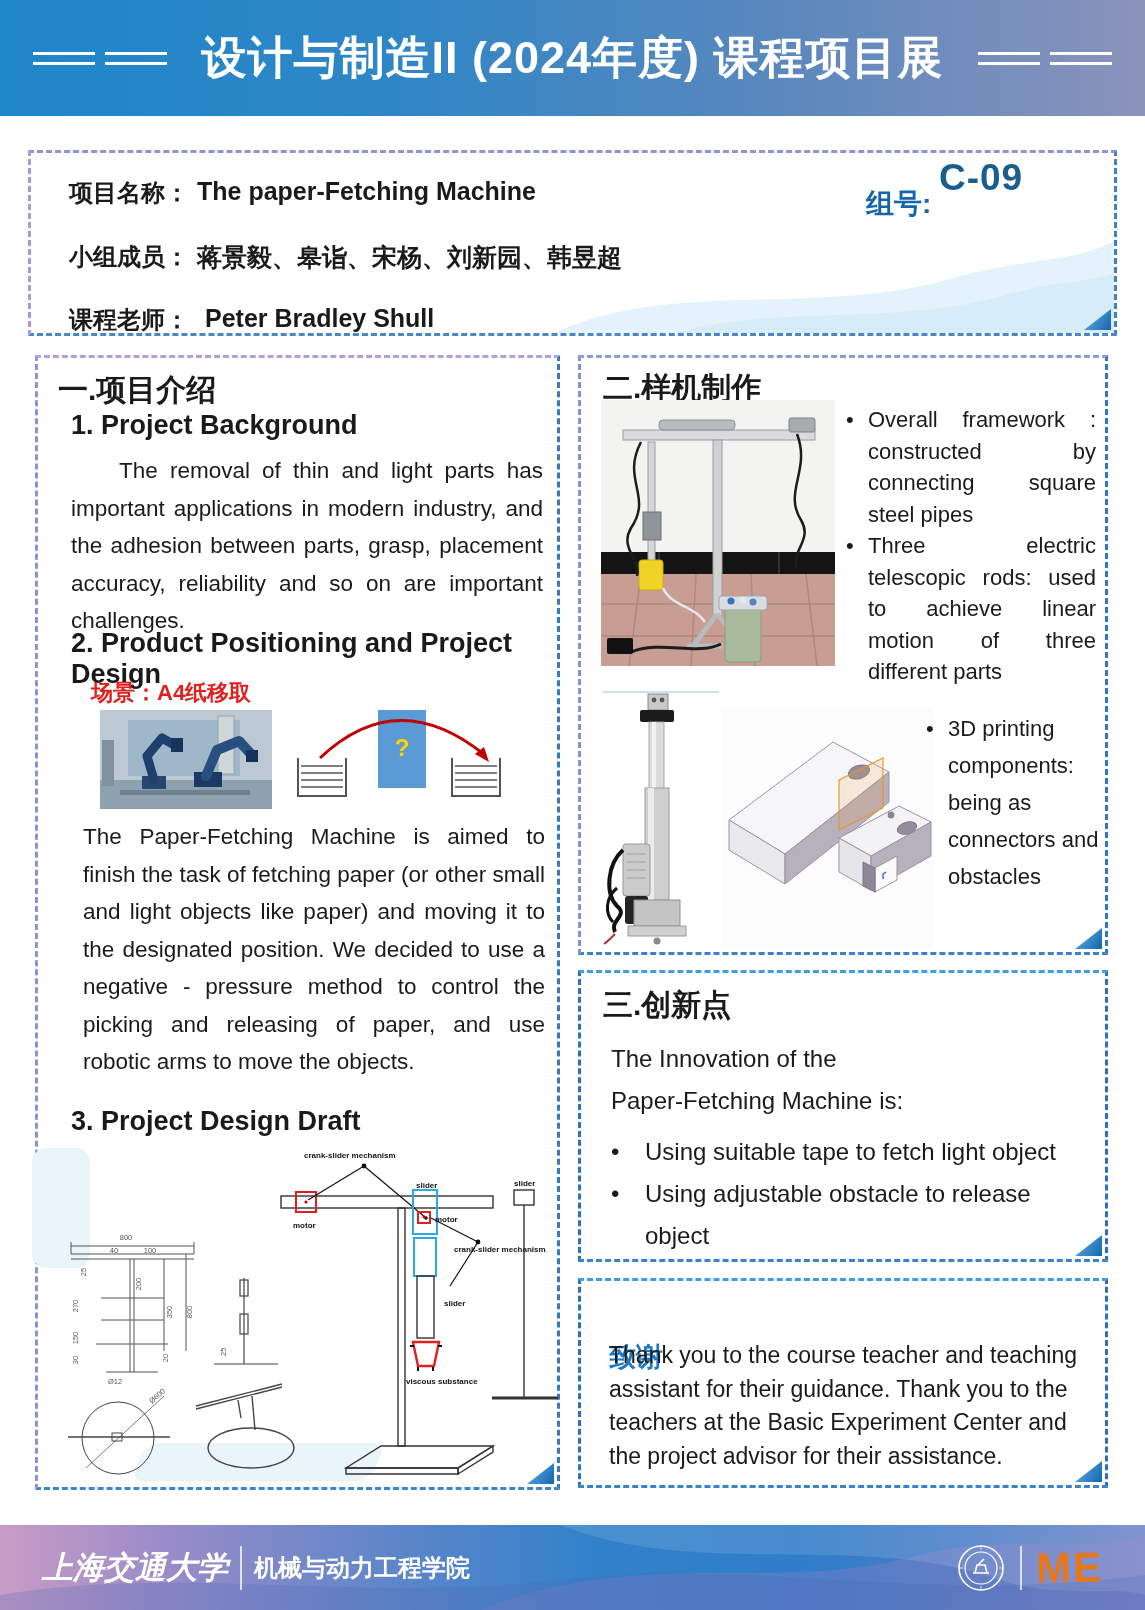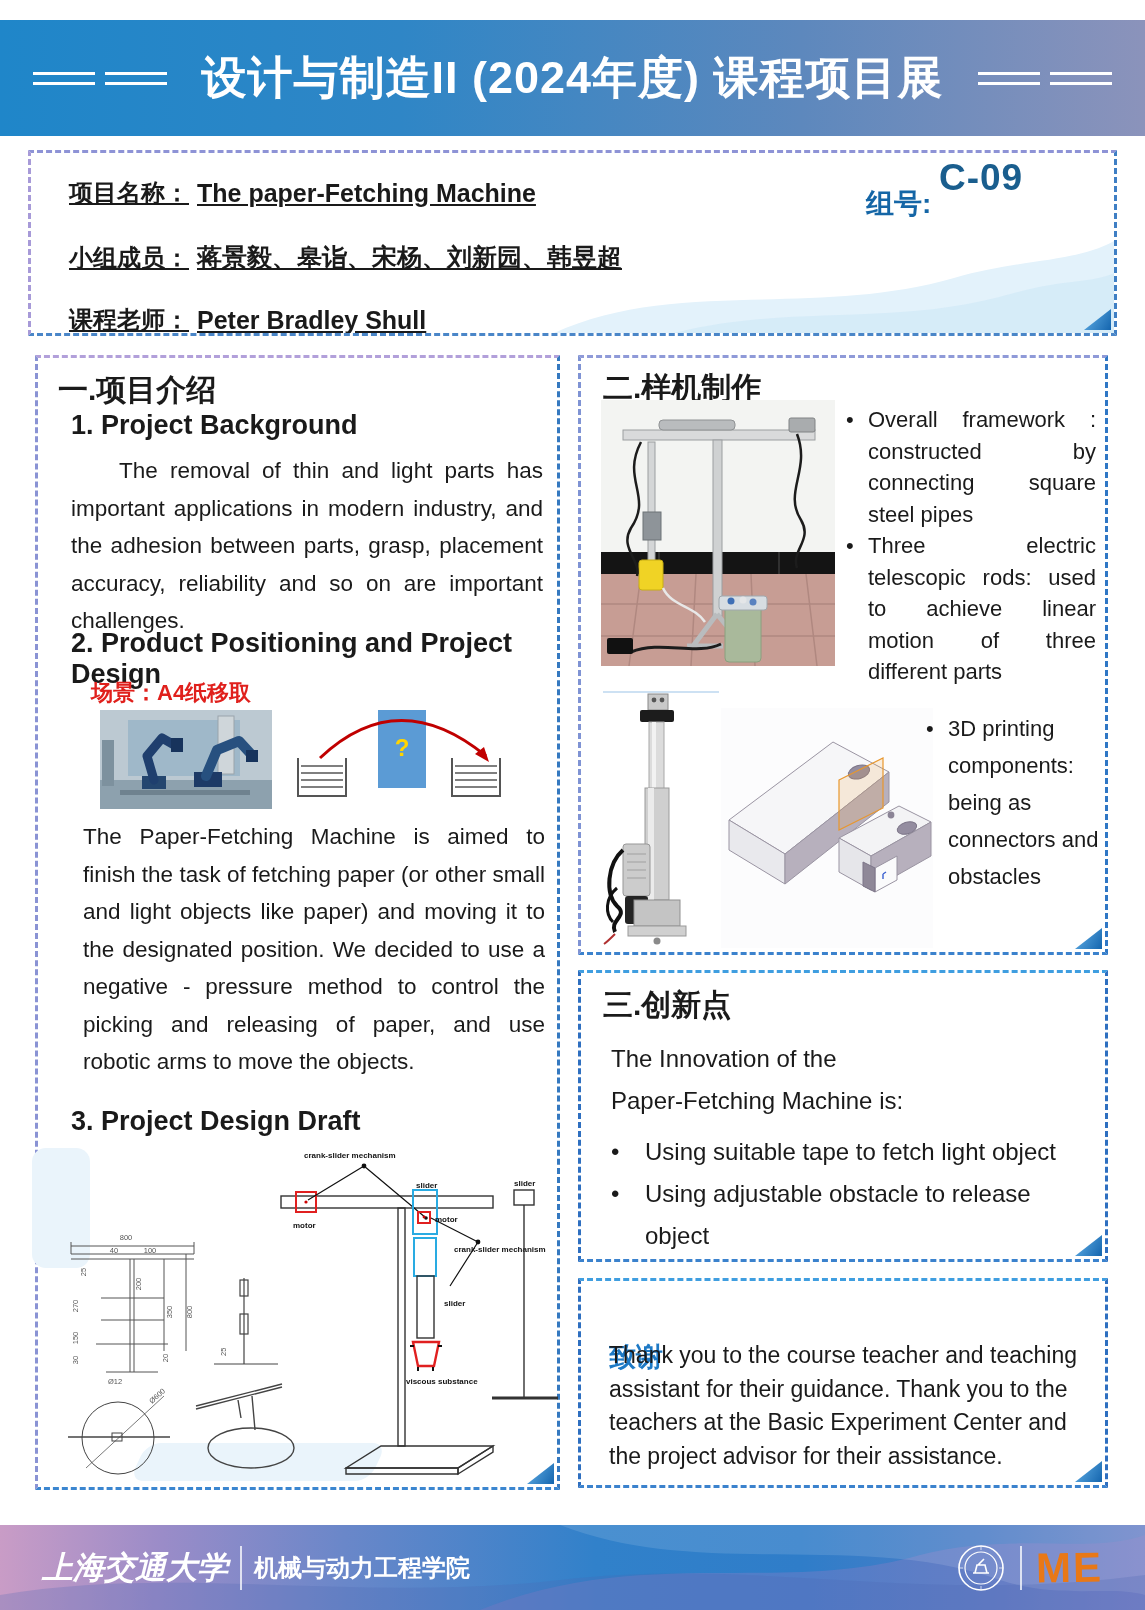--- a/index.html
+++ b/index.html
@@ -3,37 +3,37 @@
 <meta charset="utf-8">
 <style>
   * { margin:0; padding:0; box-sizing:border-box; }
   html,body { background:#ffffff; }
   body { font-family:"Liberation Sans", sans-serif; color:#1a1a1a; }
   .page { position:relative; width:1145px; height:1610px; background:#ffffff; overflow:hidden; }
 
   
   .header { position:absolute; left:0; top:0; width:1145px; height:116px;
     background:linear-gradient(90deg,#1f86c9 0%,#2f86c6 35%,#5d88bd 70%,#8b93bb 100%);
-    display:flex; align-items:center; justify-content:center; gap:34px;margin-top:20px; }
+    display:flex; align-items:center; justify-content:center; gap:34px; }
   .hlines { display:flex; gap:10px; }
   .hline-group { display:flex; flex-direction:column; gap:7px; }
   .hline { width:62px; height:3px; background:#ffffff; }
   .header-title { color:#ffffff; font-size:45px; font-weight:800; letter-spacing:1px; white-space:nowrap; }
 
   
   .dashed { position:absolute; border:3px dashed; background:transparent; }
   .tri { position:absolute; right:3px; bottom:3px; width:27px; height:21px;
     background:linear-gradient(120deg,#66b3e9,#1465ae);
     clip-path:polygon(100% 0,100% 100%,0 100%); }
 
   
   .info-box { left:28px; top:150px; width:1089px; height:186px;
     border-color:#8e93d6 #3f7fc4 #4a86c8 #a79ad8; overflow:hidden; }
   .info-wave { position:absolute; right:0; bottom:0; }
-  .info-row { position:absolute; left:38px; display:flex; align-items:center;text-decoration:underline; }
+  .info-row { position:absolute; left:38px; display:flex; align-items:flex-start; }
   .info-label { font-size:24px; font-weight:bold; width:128px; }
   .info-value { font-size:25px; font-weight:600; }
   .group-label { position:absolute; left:835px; top:32px; font-size:28px; font-weight:bold; color:#1566a6; }
   .group-number { position:absolute; left:908px; top:4px; font-size:37px; font-weight:bold; color:#1a5e8e; letter-spacing:1px; }
 
   
   .left-box { left:35px; top:355px; width:525px; height:1135px;
     border-color:#b2a0da #3579c0 #3b86d0 #8a93d4; }
   .sec-heading-cn { position:absolute; font-size:30px; font-weight:800; }
   .sub-heading { position:absolute; font-size:27px; font-weight:bold; }
@@ -110,21 +110,21 @@
       <path d="M120,110 C240,80 340,105 460,70 C510,56 540,60 560,50 L560,110 Z" fill="#d2eaf8" opacity="0.8"></path>
     </svg>
     <div class="info-row" style="top:24px;">
       <span class="info-label">项目名称：</span>
       <span class="info-value">The paper-Fetching Machine</span>
     </div>
     <div class="info-row" style="top:88px;">
       <span class="info-label">小组成员：</span>
       <span class="info-value">蒋景毅、皋诣、宋杨、刘新园、韩昱超</span>
     </div>
-    <div class="info-row" style="top:151px;">
+    <div class="info-row" style="top:151px;gap:8px;">
       <span class="info-label">课程老师：</span>
       <span class="info-value">Peter Bradley Shull</span>
     </div>
     <div class="group-label">组号:</div>
     <div class="group-number">C-09</div>
     <div class="tri"></div>
   </div>
 
   <div class="dashed left-box">
     <div class="deco" style="left:-6px; top:790px; width:58px; height:120px;"></div>

